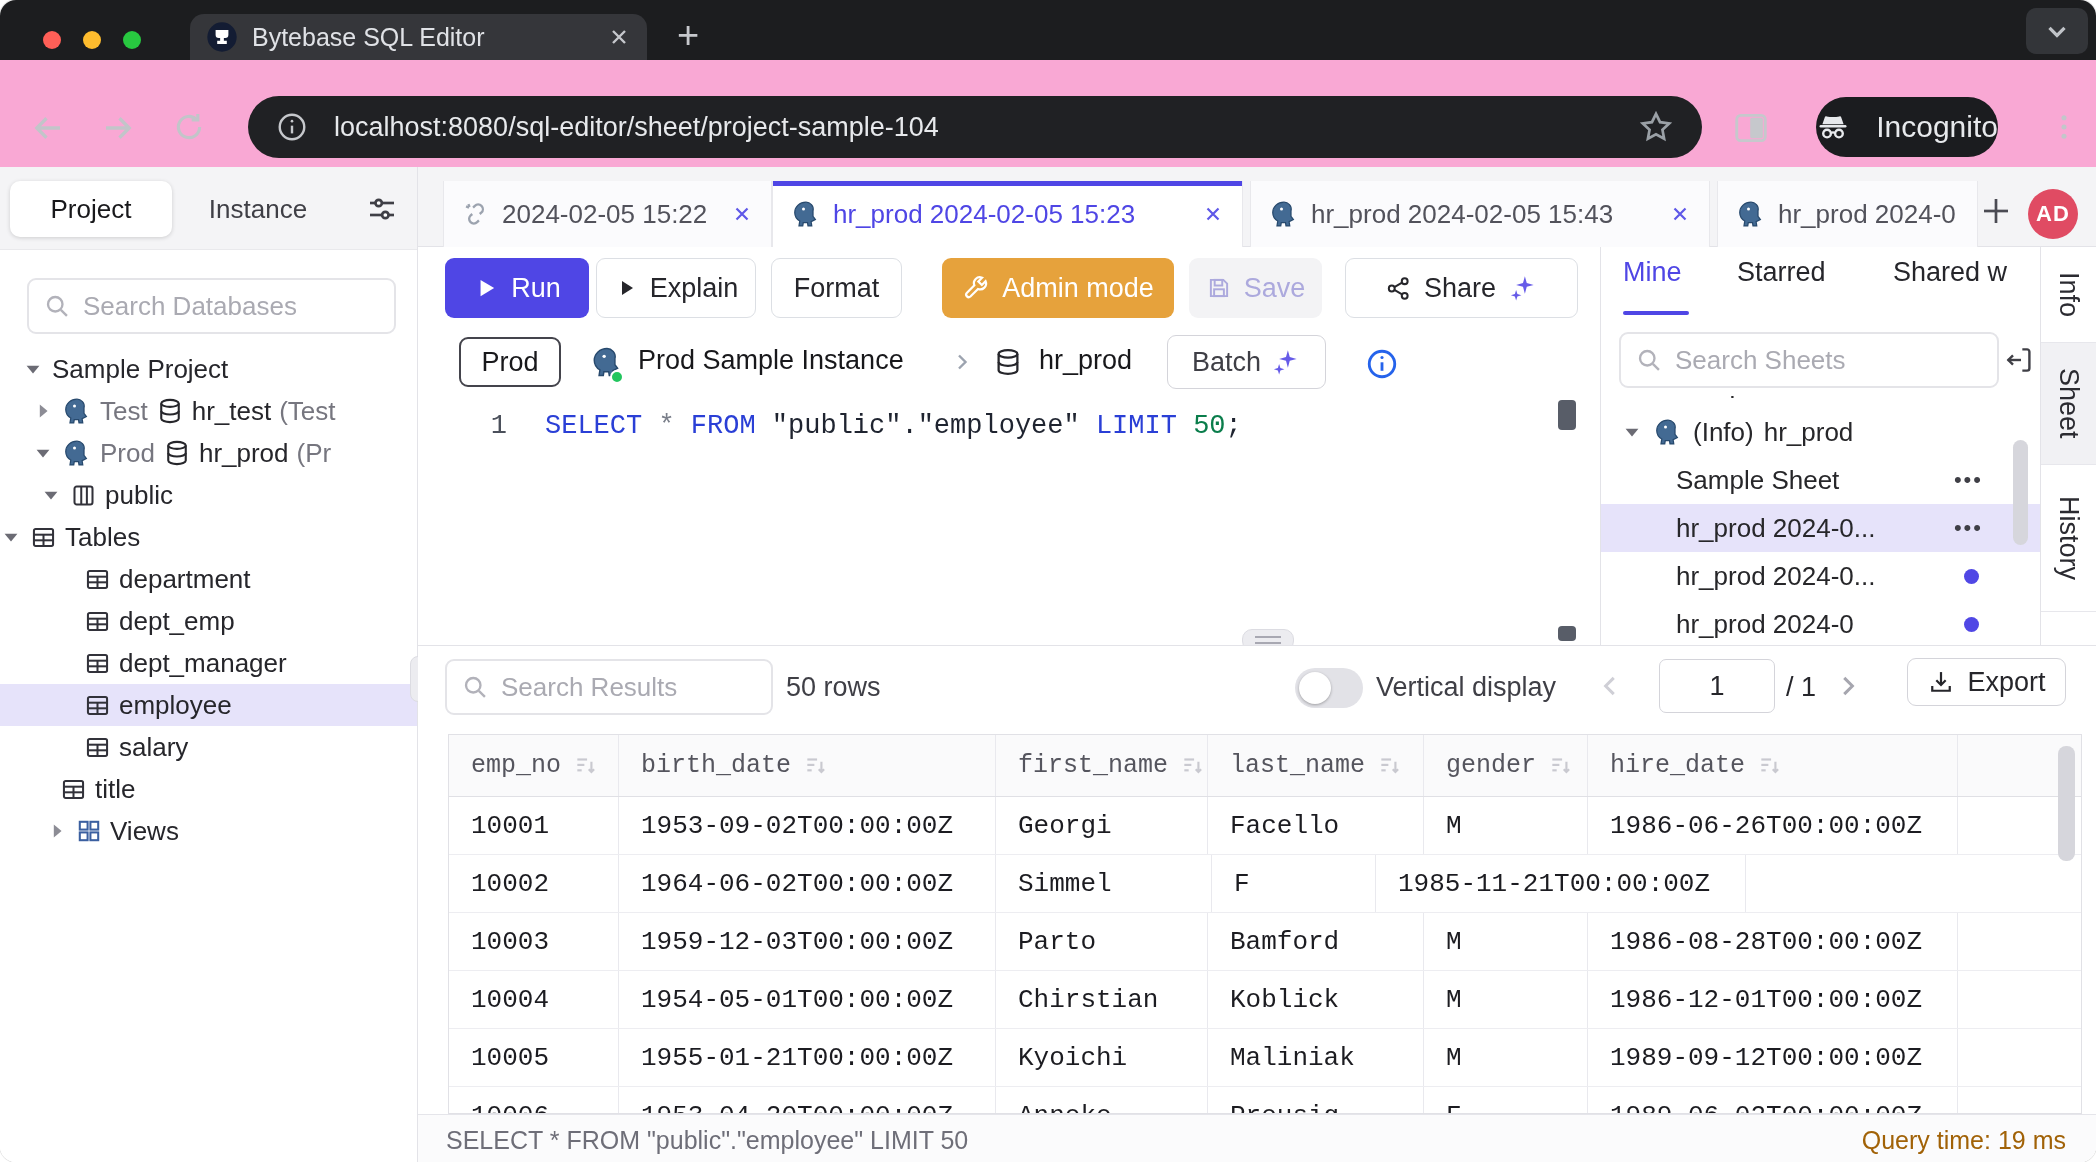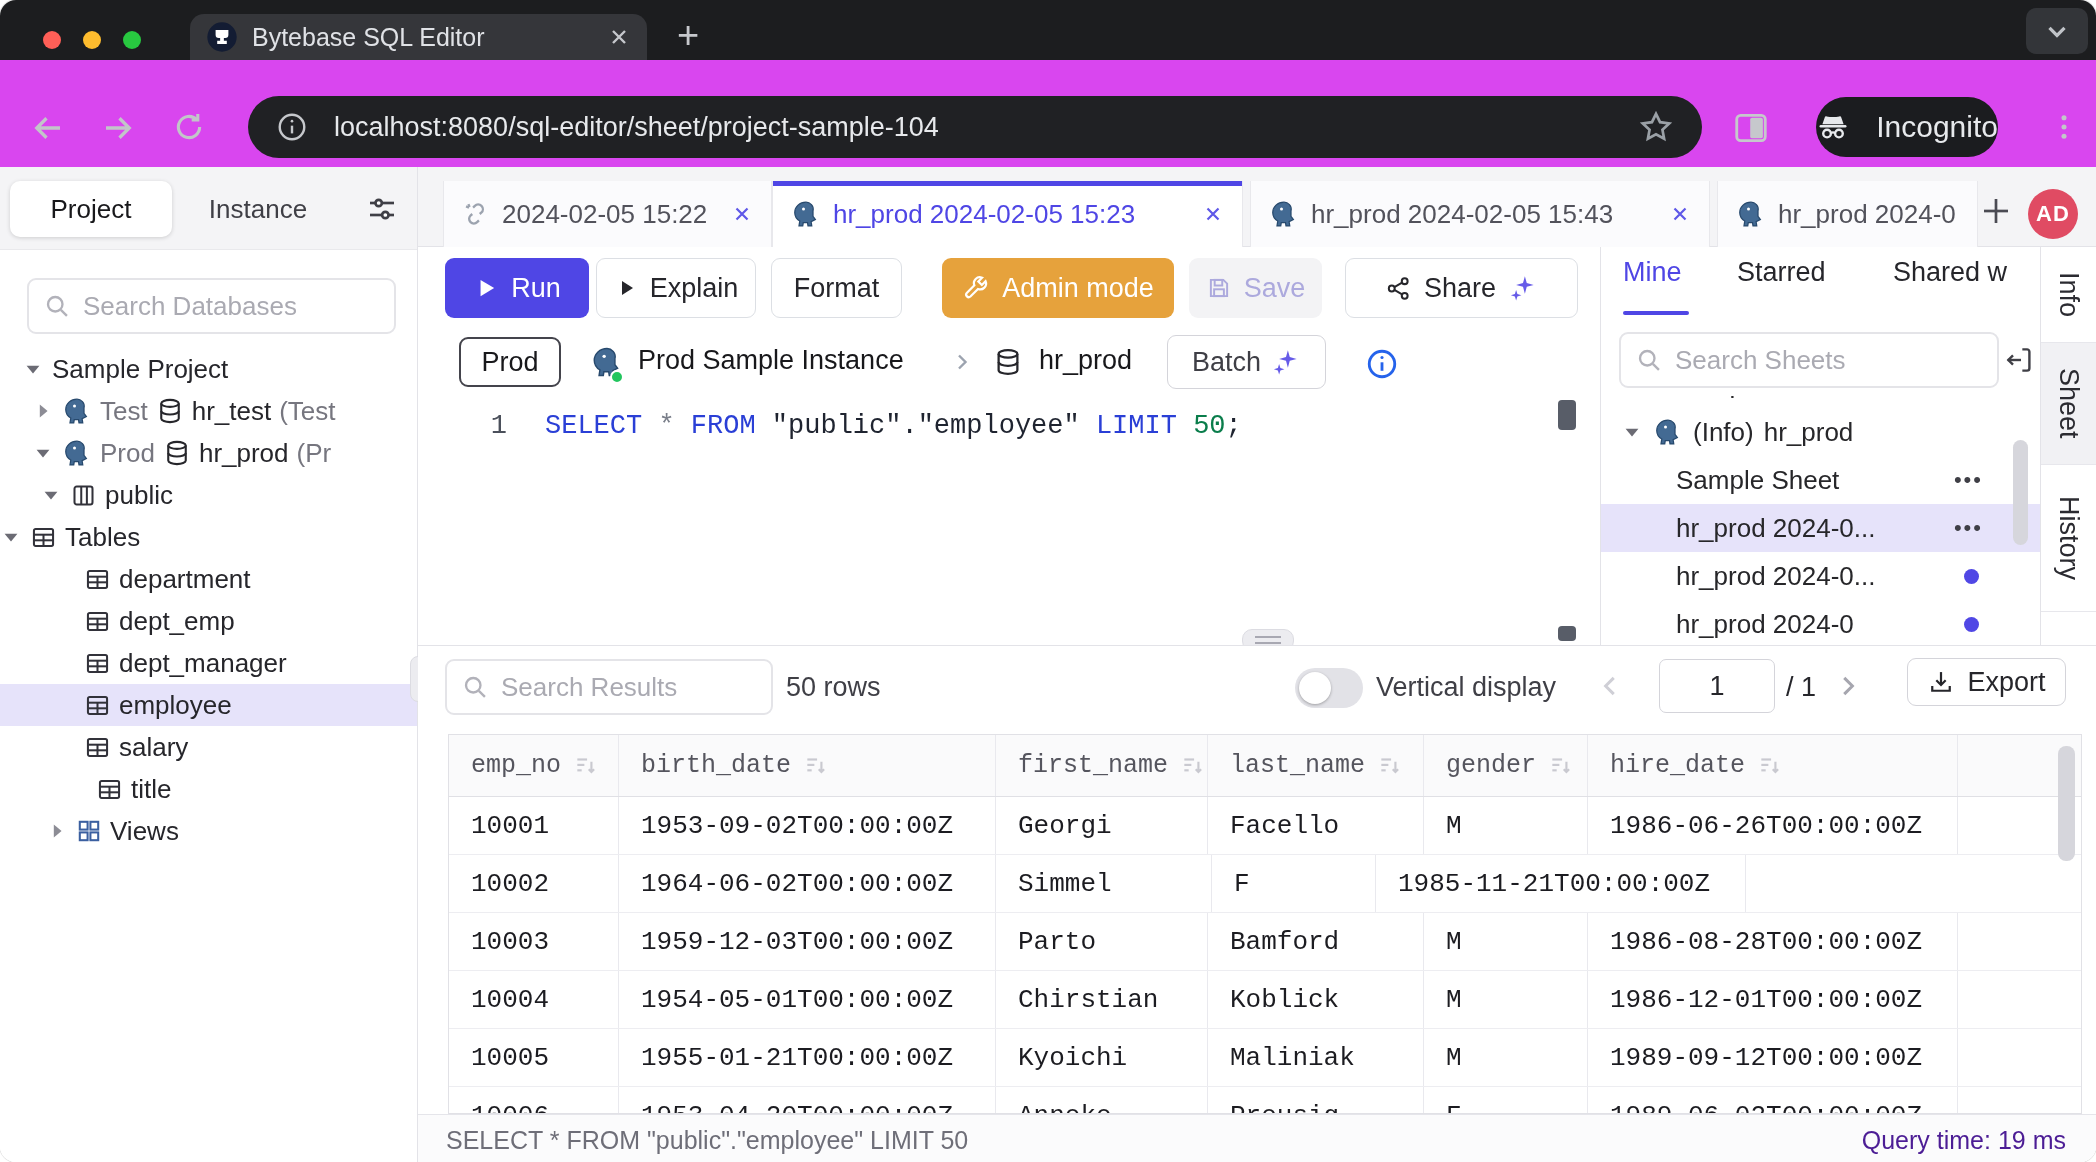--- a/index.html
+++ b/index.html
@@ -8,21 +8,21 @@
 .window{position:relative;width:2096px;height:1162px;border-radius:16px;overflow:hidden;background:#fff;box-shadow:0 0 0 1px rgba(0,0,0,.10)}
 .icon{display:inline-flex;flex:none;align-items:center;justify-content:center}
 .icon svg{width:100%;height:100%;display:block}
 
 .tabstrip{position:absolute;left:0;top:0;width:100%;height:60px;background:#1c1d1f}
 .tl{position:absolute;top:31px;width:18px;height:18px;border-radius:50%;cursor:pointer}
 .btab{position:absolute;left:190px;top:14px;width:457px;height:46px;background:#35363a;border-radius:14px 14px 0 0;display:flex;align-items:center;padding:0 16px;gap:14px}
 .btab-title{color:#e0e2e6;font-size:25px;flex:1;white-space:nowrap;overflow:hidden}
 .newtab{position:absolute;left:668px;top:16px;width:40px;height:40px;color:#c6c8cc;font-size:38px;line-height:38px;text-align:center;cursor:pointer;font-weight:300}
 .tsearch{position:absolute;left:2026px;top:8px;width:62px;height:46px;border-radius:10px;background:#333539;display:flex;align-items:center;justify-content:center;cursor:pointer}
-.btoolbar{position:absolute;left:0;top:60px;width:100%;height:107px;background:#d946ef}
+.btoolbar{position:absolute;left:0;top:60px;width:100%;height:107px;background:#f9a8d4}
 .urlpill{position:absolute;left:248px;top:36px;width:1454px;height:62px;border-radius:31px;background:#202124;display:flex;align-items:center}
 .urltext{color:#e7e9ec;font-size:27px;margin-left:26px;flex:1;white-space:nowrap;overflow:hidden}
 .incog{position:absolute;left:1816px;top:37px;width:182px;height:60px;border-radius:30px;background:#1b1c1f;display:flex;align-items:center;justify-content:space-between;gap:12px;color:#e7e9ec;font-size:30px}
 
 .app{position:absolute;left:0;top:167px;width:2096px;height:995px;background:#fff}
 .sidebar{position:absolute;left:0;top:0;width:418px;height:995px;background:#fff;border-right:1px solid #e3e3e8}
 .sb-head{position:absolute;left:0;top:0;width:100%;height:83px;background:#f4f4f6;border-bottom:1px solid #e9e9ec}
 .seg-active{position:absolute;left:10px;top:14px;width:162px;height:56px;background:#fff;border-radius:10px;box-shadow:0 1px 4px rgba(0,0,0,.16);display:flex;align-items:center;justify-content:center;font-size:26px;color:#18181b;font-weight:500;cursor:pointer}
 .seg{position:absolute;left:196px;top:14px;width:124px;height:56px;display:flex;align-items:center;justify-content:center;font-size:26px;color:#3f3f46;cursor:pointer}
 .searchbox{position:absolute;border:2px solid #e4e4e8;border-radius:9px;background:#fff;display:flex;align-items:center;gap:12px;padding:0 14px}
@@ -87,21 +87,21 @@
 .exportbtn{position:absolute;left:1489px;top:12px;width:159px;height:48px;border:1.5px solid #d4d4da;border-radius:9px;background:#fff;display:flex;align-items:center;justify-content:center;gap:12px;font-size:27px;color:#26262b;cursor:pointer}
 .grid{position:absolute;left:30px;top:88px;width:1634px;height:380px;border:1px solid #e1e1e6;overflow:hidden;font-family:"Liberation Mono","DejaVu Sans Mono",monospace;background:#fff}
 .ghead{display:flex;height:62px;background:#fafafb;border-bottom:1px solid #e0e0e5}
 .grow{display:flex;height:58px;border-bottom:1px solid #ededf1}
 .gcell{flex:none;border-right:1px solid #e9e9ee;padding-left:22px;display:flex;align-items:center;font-size:26px;color:#1c1c21;white-space:nowrap;overflow:hidden;gap:12px}
 .gcell.h{font-size:25px;color:#55555e}
 .gcell.fill{flex:1;border-right:none}
 .gscroll{position:absolute;left:1640px;top:100px;width:17px;height:115px;border-radius:8px;background:#d6d6dc}
 .statusbar{position:absolute;left:0;top:468px;width:100%;height:49px;background:#fbfbfc;border-top:1px solid #e5e5ea}
 .statusbar .sql{position:absolute;left:28px;top:11px;font-size:25px;color:#6e6e78;white-space:nowrap}
-.statusbar .qtime{position:absolute;right:30px;top:11px;font-size:25px;color:#4c1d95;white-space:nowrap}
+.statusbar .qtime{position:absolute;right:30px;top:11px;font-size:25px;color:#a16207;white-space:nowrap}
 </style>
 </head>
 <body>
 
 <div class="window">
 
   <div class="tabstrip">
     <span class="tl" style="left:43px;background:#ff5f57"></span>
     <span class="tl" style="left:83px;background:#febc2e"></span>
     <span class="tl" style="left:123px;background:#28c840"></span>
@@ -350,21 +350,21 @@
             <span class="icon" style="height: 27px; width: 27px;">
               <svg viewBox="0 0 24 24" fill="none" stroke="#32323a" stroke-width="1.8">
                 <rect x="3.5" y="4.5" width="17" height="15" rx="1.5"></rect>
                 <line x1="3.5" y1="9.5" x2="20.5" y2="9.5"></line>
                 <line x1="3.5" y1="14.5" x2="20.5" y2="14.5"></line>
                 <line x1="12" y1="9.5" x2="12" y2="19.5"></line>
               </svg>
             </span>
             <span>salary</span>
           </div>
-          <div class="trow" style="padding-left: 96px;">
+          <div class="trow" style="padding-left: 60px;">
             <span class="icon" style="height: 27px; width: 27px;">
               <svg viewBox="0 0 24 24" fill="none" stroke="#32323a" stroke-width="1.8">
                 <rect x="3.5" y="4.5" width="17" height="15" rx="1.5"></rect>
                 <line x1="3.5" y1="9.5" x2="20.5" y2="9.5"></line>
                 <line x1="3.5" y1="14.5" x2="20.5" y2="14.5"></line>
                 <line x1="12" y1="9.5" x2="12" y2="19.5"></line>
               </svg>
             </span>
             <span>title</span>
           </div>

